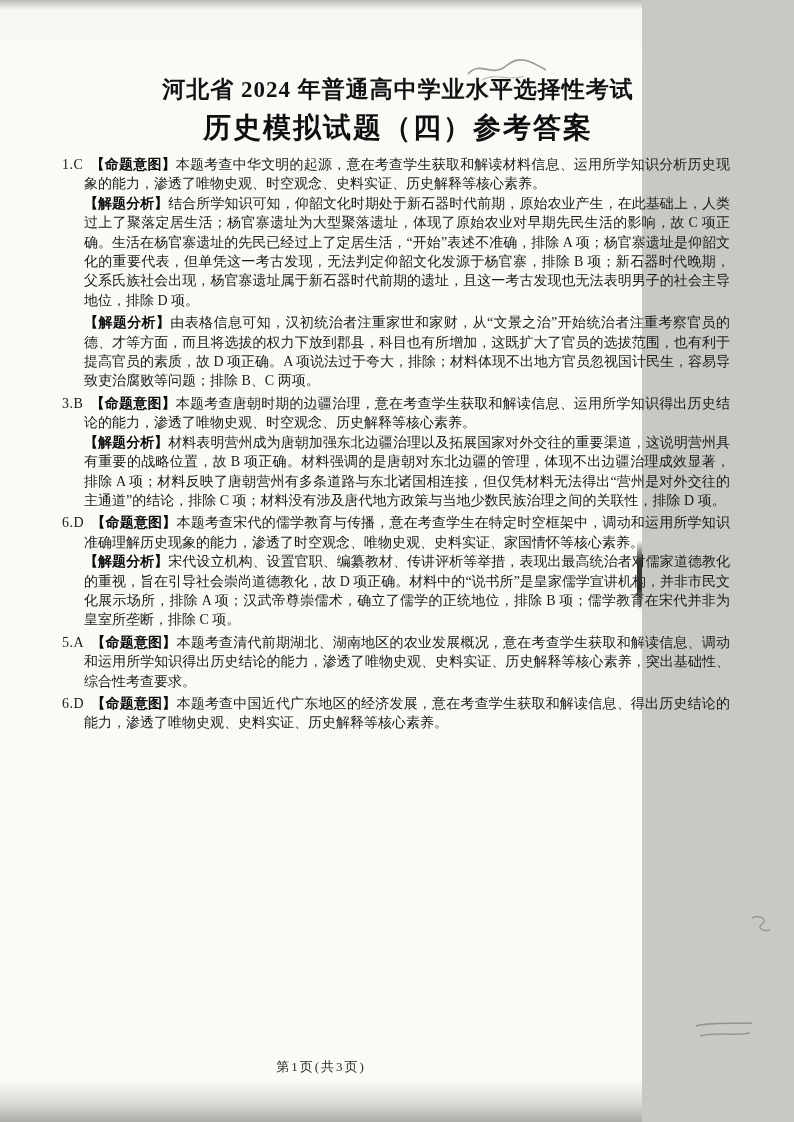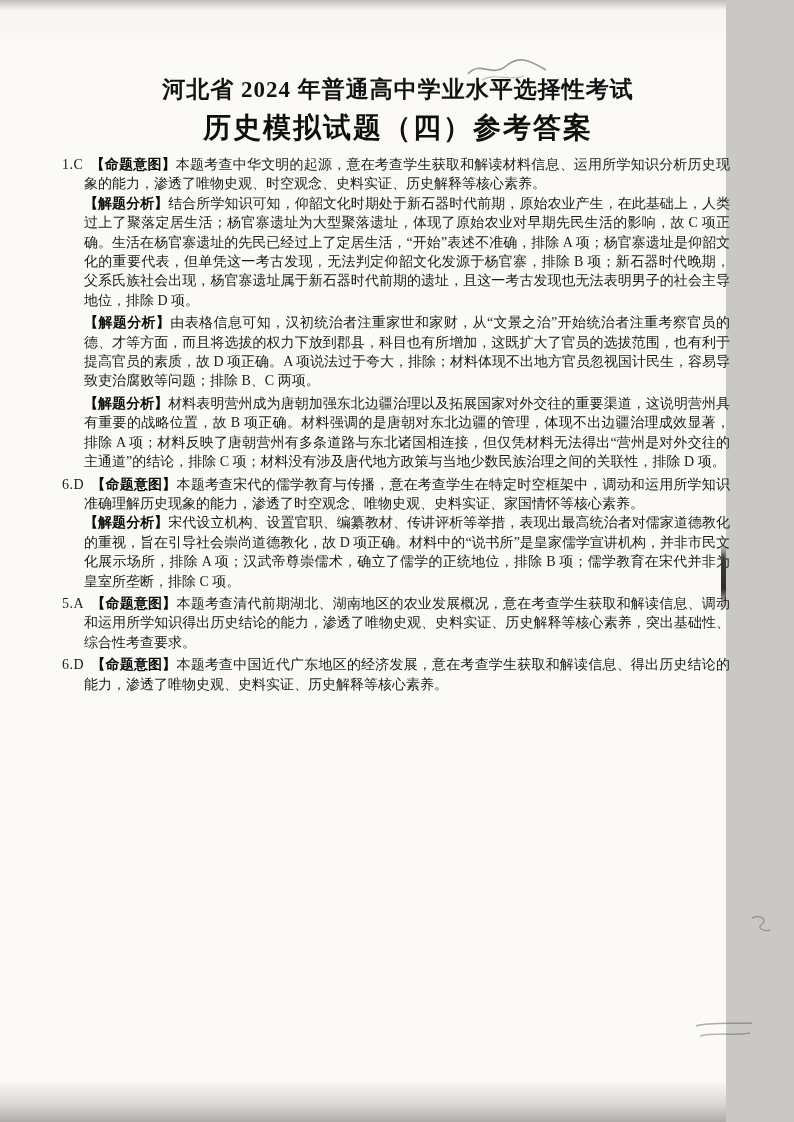--- a/index.html
+++ b/index.html
@@ -6,21 +6,21 @@
   html, body { margin: 0; padding: 0; }
   body {
     width: 794px; height: 1122px;
     background: #c9c8c5;
     font-family: "Liberation Serif", "DejaVu Serif", serif;
     position: relative;
     overflow: hidden;
   }
   .scan {
     position: absolute; left: 0; top: 0;
-    width: 726px; height: 1122px;
+    width: 642px; height: 1122px;
     background: linear-gradient(180deg, #bdbcb9 0px, #f7f6f3 10px, #fbfaf7 60px, #fbfaf7 1080px, #d9d8d4 1104px, #aeadaa 1122px);
     color: #1c1c1c;
   }
   .page-inner {
     position: absolute;
     left: 62px; top: 74px;
     width: 672px;
   }
   h1.title1 {
     margin: 0 0 4px 0;
@@ -71,39 +71,41 @@
   <div class="item">
     <p class="para intent"><span class="num">1.C</span><b class="lbl">【命题意图】</b><span>本题考查中华文明的起源，意在考查学生获取和解读材料信息、运用所学知识分析历史现象的能力，渗透了唯物史观、时空观念、史料实证、历史解释等核心素养。</span></p>
     <p class="para analysis"><b class="lbl">【解题分析】</b><span>结合所学知识可知，仰韶文化时期处于新石器时代前期，原始农业产生，在此基础上，人类过上了聚落定居生活；杨官寨遗址为大型聚落遗址，体现了原始农业对早期先民生活的影响，故 C 项正确。生活在杨官寨遗址的先民已经过上了定居生活，“开始”表述不准确，排除 A 项；杨官寨遗址是仰韶文化的重要代表，但单凭这一考古发现，无法判定仰韶文化发源于杨官寨，排除 B 项；新石器时代晚期，父系氏族社会出现，杨官寨遗址属于新石器时代前期的遗址，且这一考古发现也无法表明男子的社会主导地位，排除 D 项。</span></p>
   </div>
 
   <div class="item">
     <p class="para analysis"><b class="lbl">【解题分析】</b><span>由表格信息可知，汉初统治者注重家世和家财，从“文景之治”开始统治者注重考察官员的德、才等方面，而且将选拔的权力下放到郡县，科目也有所增加，这既扩大了官员的选拔范围，也有利于提高官员的素质，故 D 项正确。A 项说法过于夸大，排除；材料体现不出地方官员忽视国计民生，容易导致吏治腐败等问题；排除 B、C 两项。</span></p>
   </div>
 
   <div class="item">
+    <p class="para intent"><span class="num">3.B</span><b class="lbl">【命题意图】</b><span>本题考查唐朝时期的边疆治理，意在考查学生获取和解读信息、运用所学知识得出历史结论的能力，渗透了唯物史观、时空观念、历史解释等核心素养。</span></p>
     <p class="para analysis"><b class="lbl">【解题分析】</b><span>材料表明营州成为唐朝加强东北边疆治理以及拓展国家对外交往的重要渠道，这说明营州具有重要的战略位置，故 B 项正确。材料强调的是唐朝对东北边疆的管理，体现不出边疆治理成效显著，排除 A 项；材料反映了唐朝营州有多条道路与东北诸国相连接，但仅凭材料无法得出“营州是对外交往的主通道”的结论，排除 C 项；材料没有涉及唐代地方政策与当地少数民族治理之间的关联性，排除 D 项。</span></p>
   </div>
 
   <div class="item">
     <p class="para intent"><span class="num">6.D</span><b class="lbl">【命题意图】</b><span>本题考查宋代的儒学教育与传播，意在考查学生在特定时空框架中，调动和运用所学知识准确理解历史现象的能力，渗透了时空观念、唯物史观、史料实证、家国情怀等核心素养。</span></p>
     <p class="para analysis"><b class="lbl">【解题分析】</b><span>宋代设立机构、设置官职、编纂教材、传讲评析等举措，表现出最高统治者对儒家道德教化的重视，旨在引导社会崇尚道德教化，故 D 项正确。材料中的“说书所”是皇家儒学宣讲机构，并非市民文化展示场所，排除 A 项；汉武帝尊崇儒术，确立了儒学的正统地位，排除 B 项；儒学教育在宋代并非为皇室所垄断，排除 C 项。</span></p>
   </div>
 
   <div class="item">
     <p class="para intent"><span class="num">5.A</span><b class="lbl">【命题意图】</b><span>本题考查清代前期湖北、湖南地区的农业发展概况，意在考查学生获取和解读信息、调动和运用所学知识得出历史结论的能力，渗透了唯物史观、史料实证、历史解释等核心素养，突出基础性、综合性考查要求。</span></p>
   </div>
 
   <div class="item">
     <p class="para intent"><span class="num">6.D</span><b class="lbl">【命题意图】</b><span>本题考查中国近代广东地区的经济发展，意在考查学生获取和解读信息、得出历史结论的能力，渗透了唯物史观、史料实证、历史解释等核心素养。</span></p>
 
   </div>
 </div>
   </div>
 
+  <div class="footer">第1页(共3页)</div>
 
   <svg class="artifact mark-top" width="90" height="34" viewBox="0 0 90 34">
     <path d="M6 22 C 18 8, 30 26, 44 14 S 70 10, 84 18" fill="none" stroke="#4a4a48" stroke-width="1.6" opacity="0.55"></path>
     <path d="M20 28 C 32 20, 48 30, 62 24" fill="none" stroke="#5a5a58" stroke-width="1.2" opacity="0.4"></path>
   </svg>
 
   <div class="artifact mark-right-blob"></div>
 
   <svg class="artifact mark-bottom-right" width="70" height="26" viewBox="0 0 70 26">
     <path d="M6 8 C 20 4, 40 6, 62 5" fill="none" stroke="#4f4f4d" stroke-width="1.5" opacity="0.45"></path>

